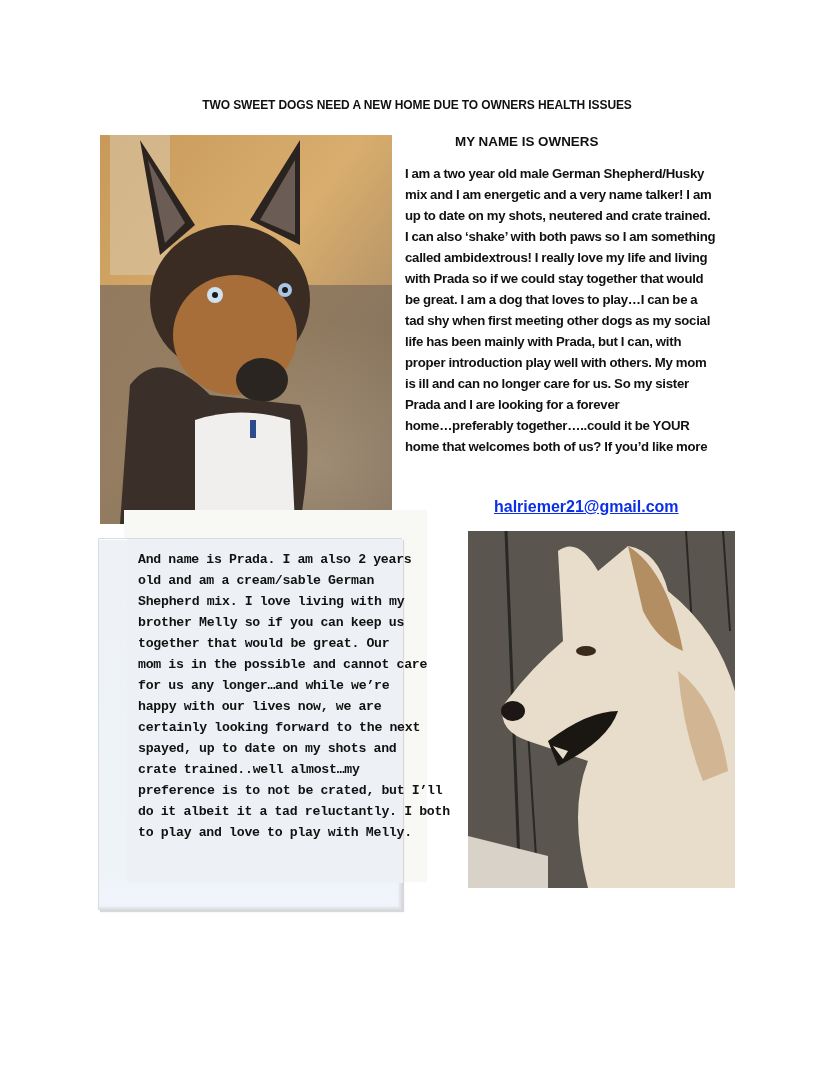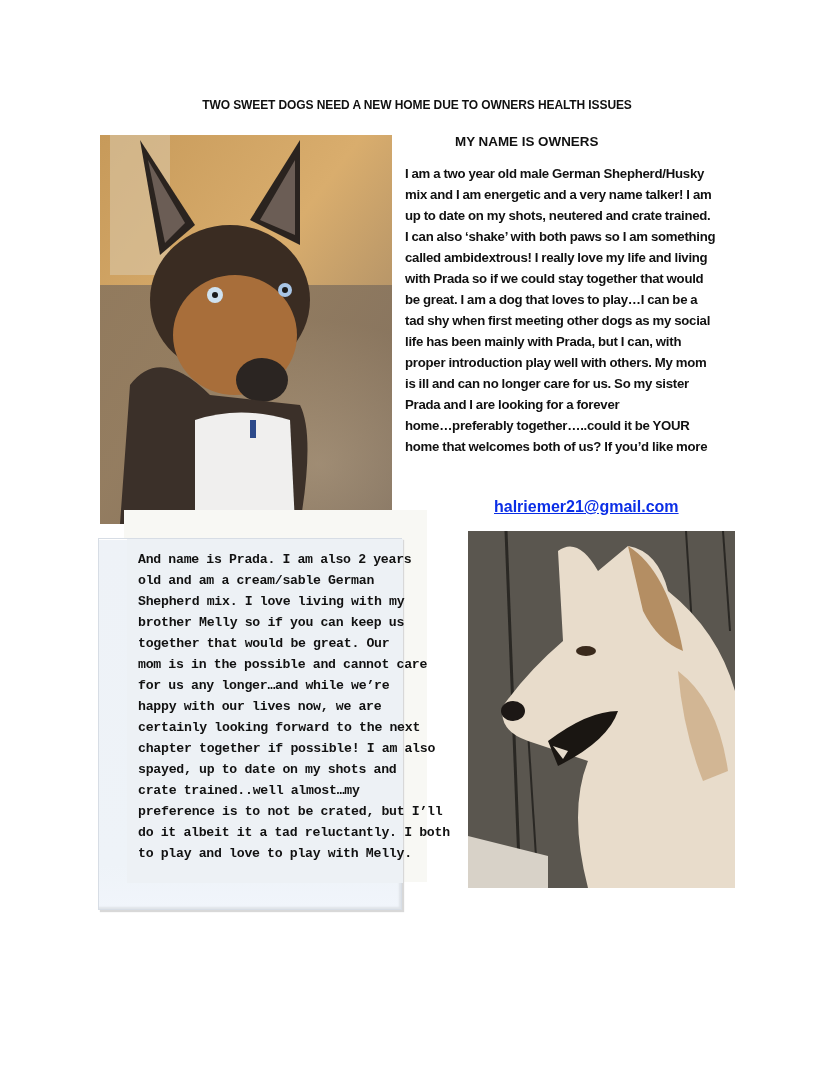--- a/index.html
+++ b/index.html
@@ -174,21 +174,20 @@
 <div class="prada-text">
   <span class="line">And name is Prada.  I am also 2 years</span>
   <span class="line">old and am a cream/sable German</span>
   <span class="line">Shepherd mix.  I love living with my</span>
   <span class="line">brother Melly so if you can keep us</span>
   <span class="line">together that would be great.  Our</span>
   <span class="line">mom is in the possible and cannot care</span>
   <span class="line">for us any longer…and while we’re</span>
   <span class="line">happy with our lives now, we are</span>
   <span class="line">certainly looking forward to the next</span>
-  <span class="line">chapter together if possible!  I am also</span>
   <span class="line">spayed, up to date on my shots and</span>
   <span class="line">crate trained..well almost…my</span>
   <span class="line">preference is to not be crated, but I’ll</span>
   <span class="line">do it albeit it a tad reluctantly.  I both</span>
   <span class="line">to play and love to play with Melly.</span>
 </div>
 
 <div class="photo" id="prada-photo" title="Prada, a cream/sable German Shepherd mix in profile">
   <svg viewBox="0 0 267 357" preserveAspectRatio="none">
     <rect width="267" height="357" fill="#5a564f"></rect>

